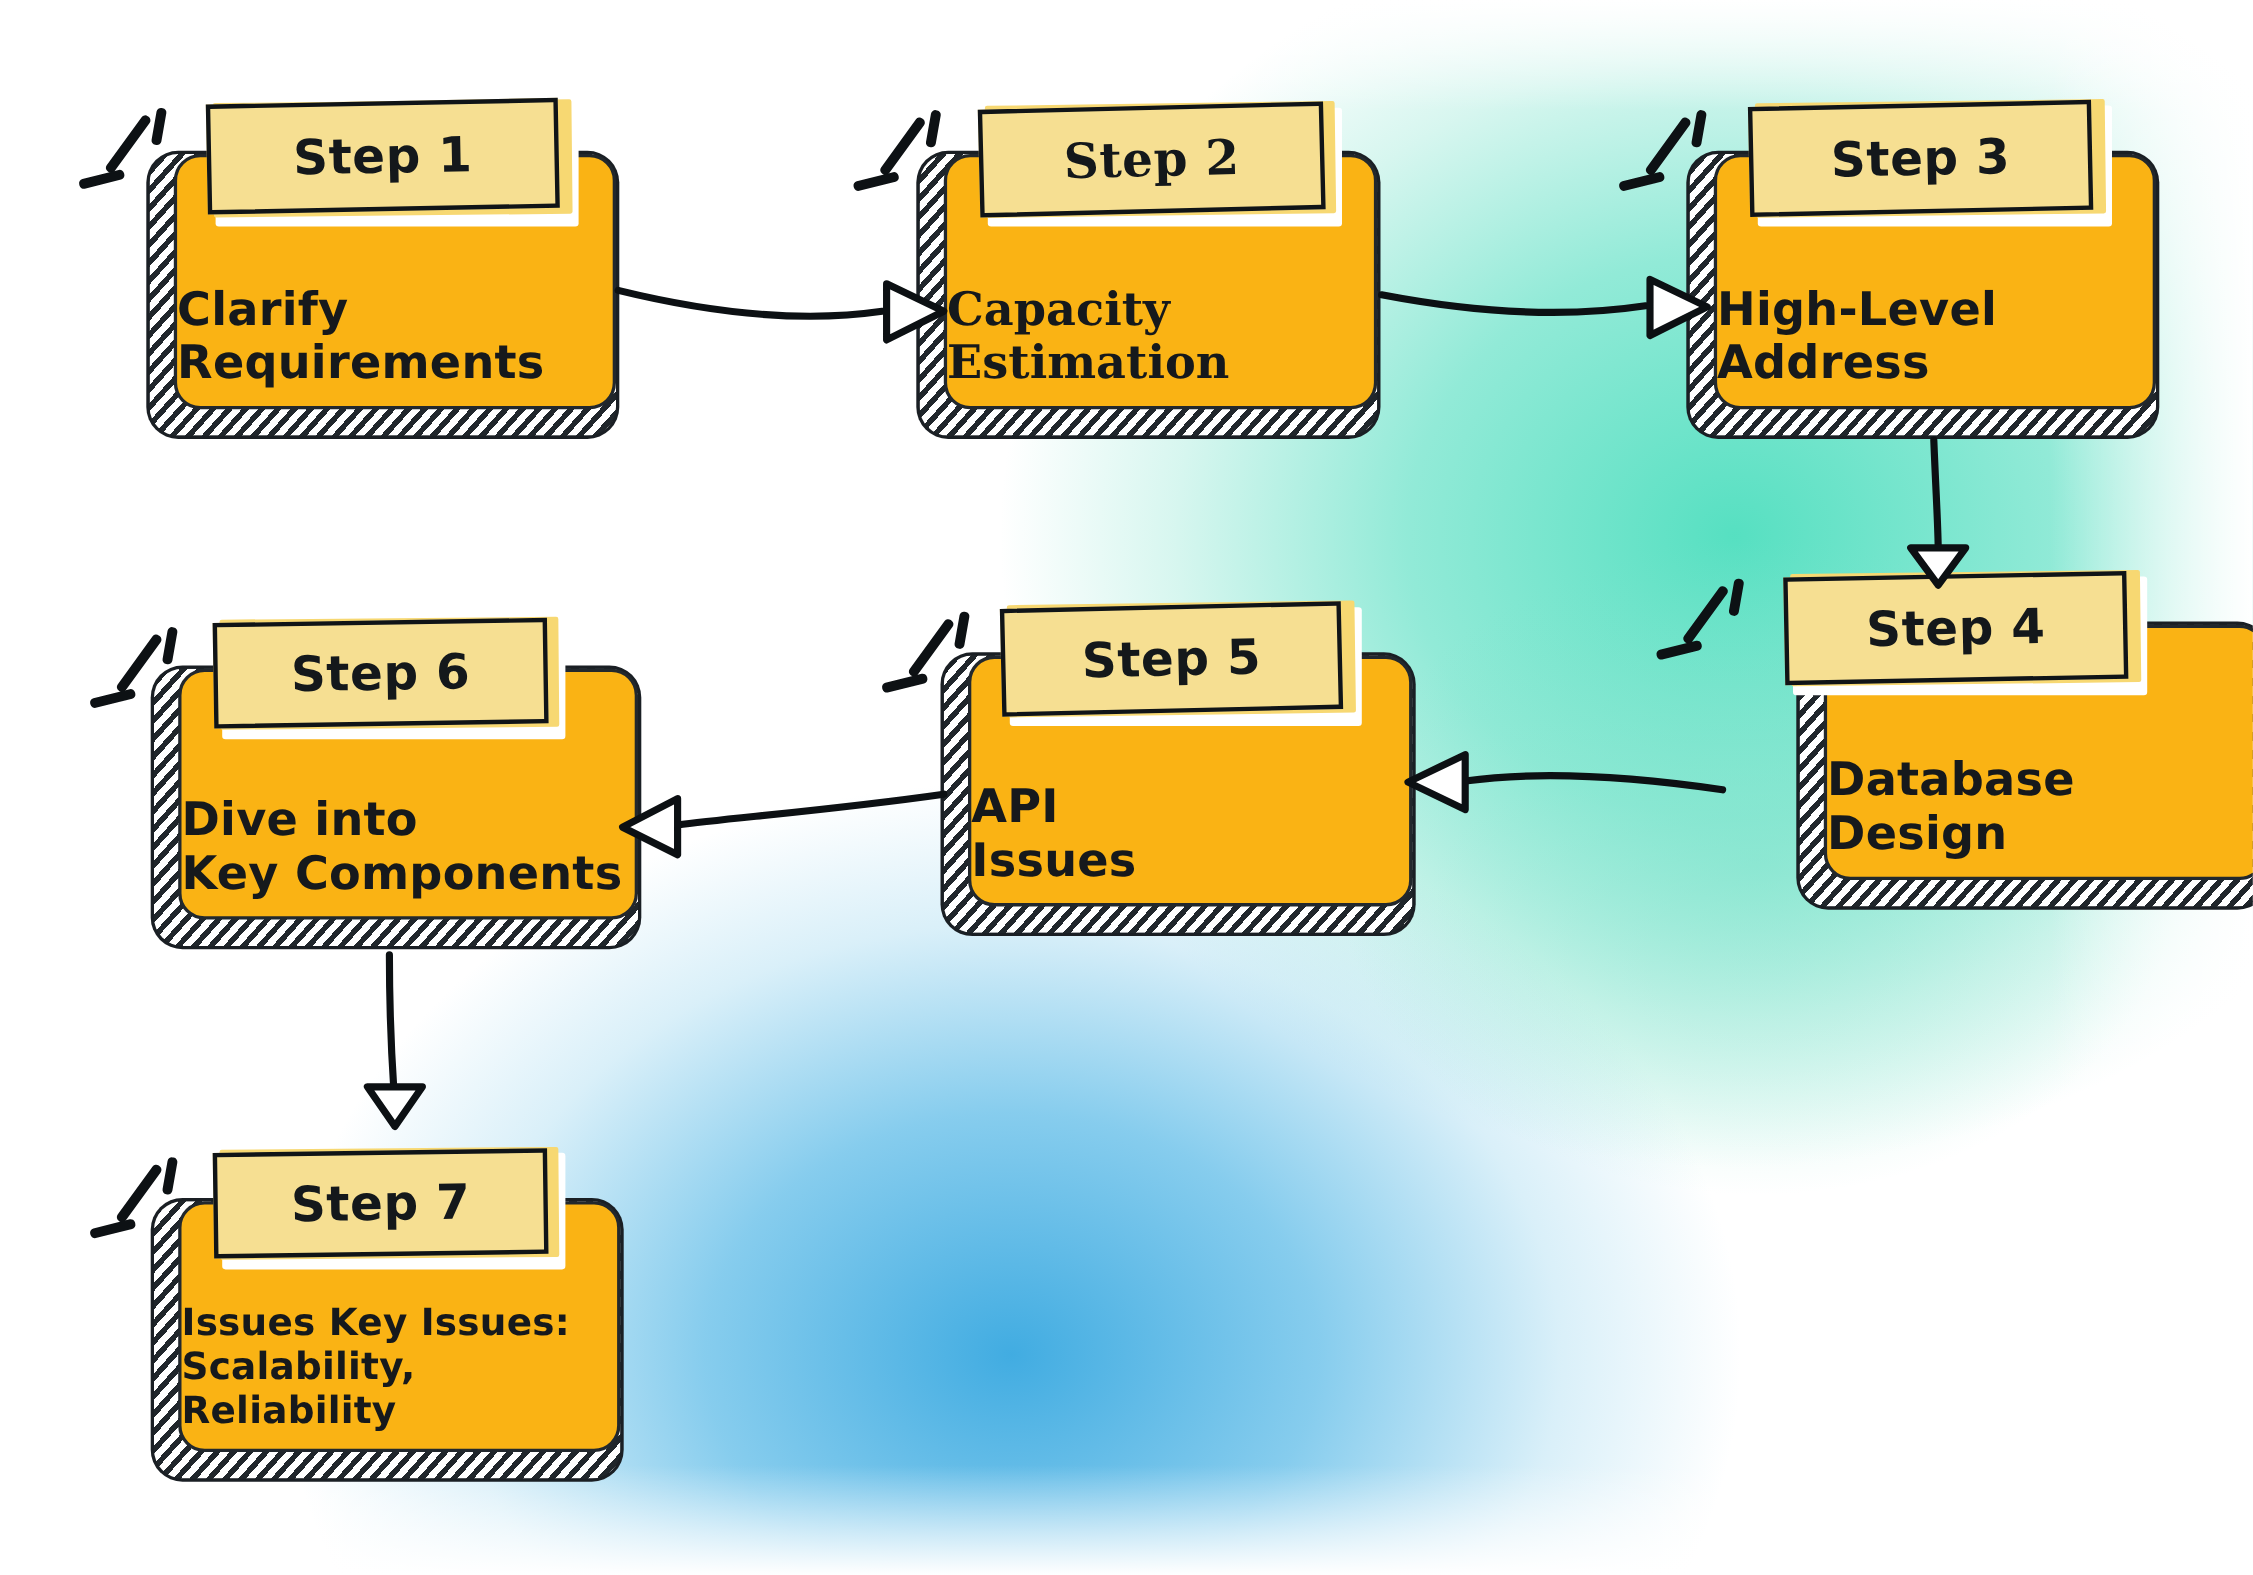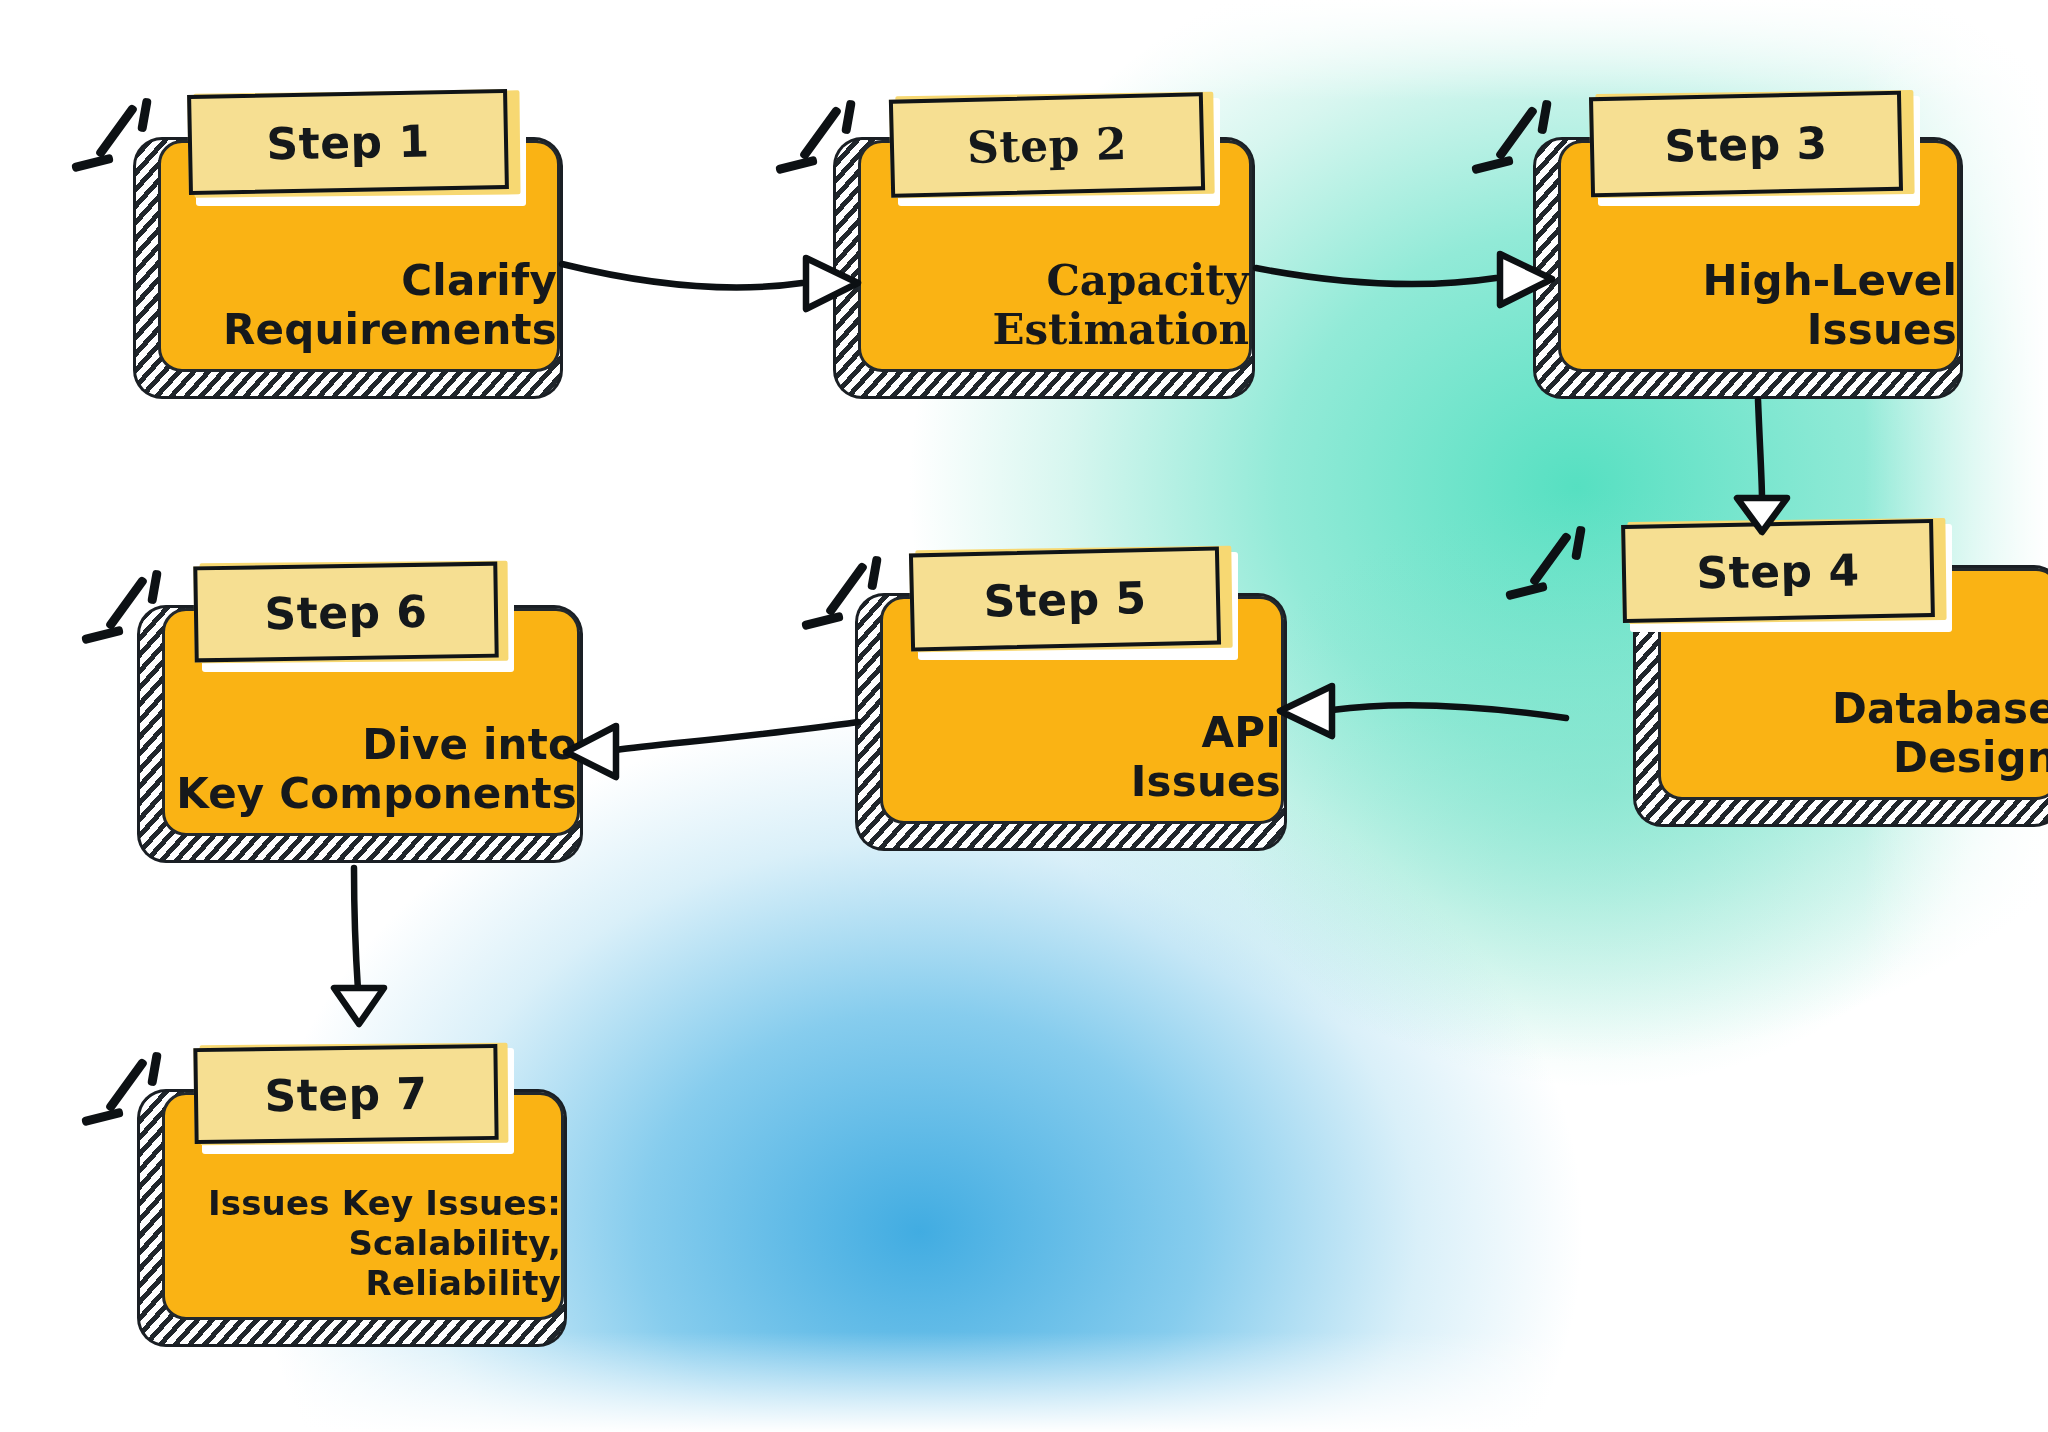--- a/index.html
+++ b/index.html
@@ -98,21 +98,21 @@
     border-radius: 24px;
     background: #fab314;
     border: 3px solid #22282d;
     box-sizing: border-box;
     display: flex;
     align-items: flex-end;
     justify-content: center;
   }
   .node-text {
     width: 100%;
-    text-align: right;
+    text-align: left;
     color: #16191c;
     font-family: "DejaVu Sans", sans-serif;
     font-weight: 700;
     line-height: 1.18;
     letter-spacing: 0.2px;
     padding-bottom: 14px;
     font-size: 42px;
     white-space: pre-line;
   }
   .node-text.serif {
@@ -240,21 +240,21 @@
   <div class="sparks" style="left:782px; top:100px;">
     <span class="sp1"></span>
       <span class="sp2"></span>
       <span class="sp3"></span>
   </div>
 
   <div class="node" style="left:1536px; top:140px; width:424px; height:256px;">
     <div class="node-shadow"></div>
     <div class="node-body">
       <div class="node-text">High-Level
-Issues</div>
+Address</div>
     </div>
   </div>
   <div class="label-paper" style="left:1598px; top:96px; width:322px; height:110px;"></div>
   <div class="label-offset" style="left:1596px; top:92px; width:318px; height:104px; transform:rotate(-0.7deg);"></div>
   <div class="node-label" style="left:1590px; top:94px; width:312px; height:100px; transform:rotate(-1.2deg);">Step 3</div>
   <div class="sparks" style="left:1478px; top:100px;">
     <span class="sp1"></span>
       <span class="sp2"></span>
       <span class="sp3"></span>
   </div>

